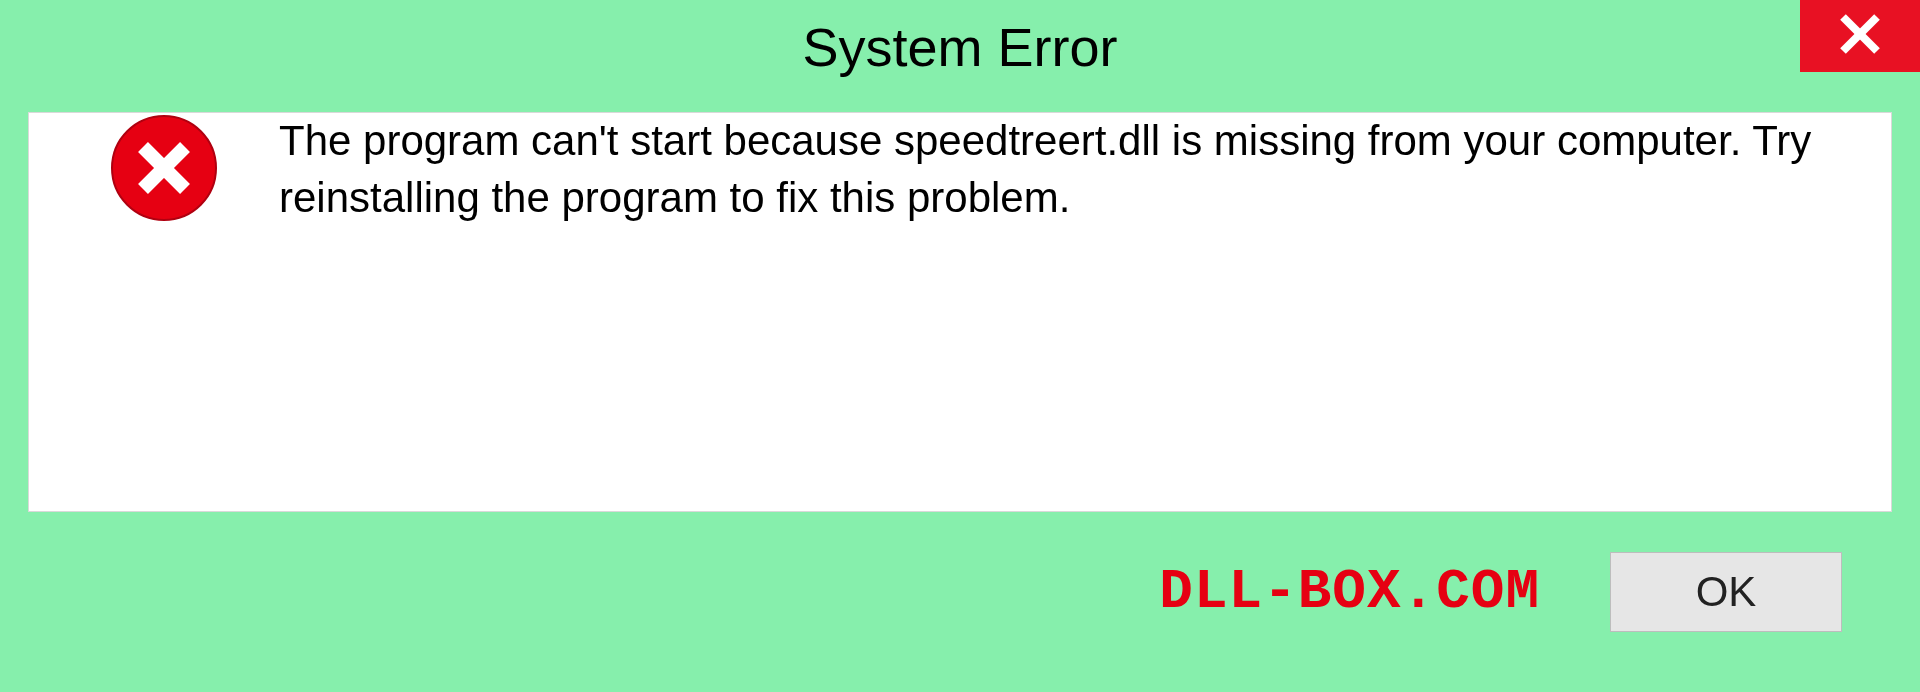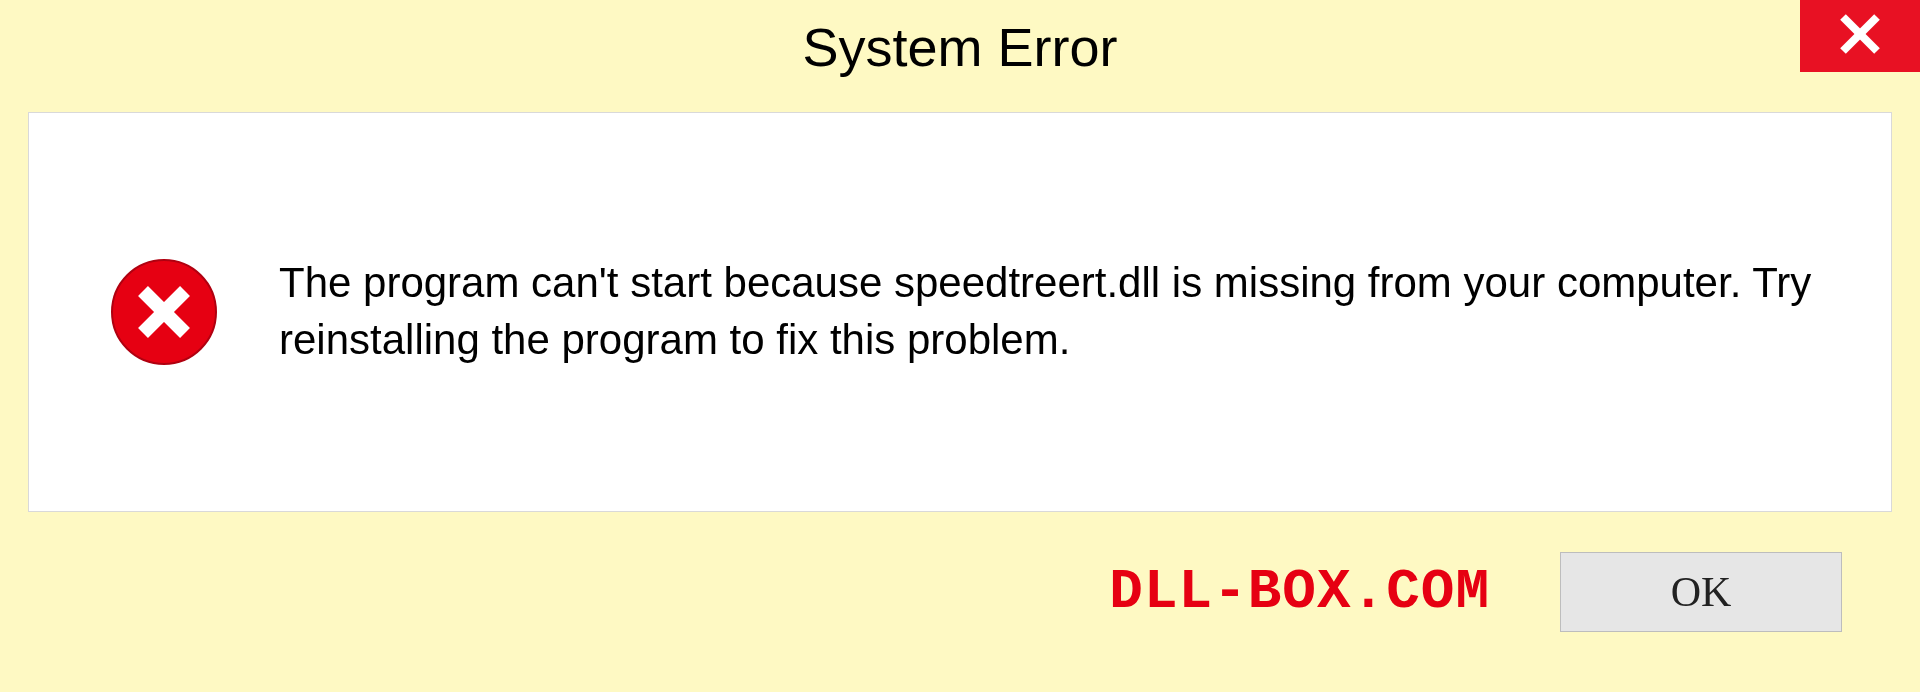--- a/index.html
+++ b/index.html
@@ -10,21 +10,21 @@
     body {
       width: 1920px;
       height: 692px;
       font-family: "Segoe UI", Tahoma, Geneva, Verdana, sans-serif;
       background: #f5f5f5;
       overflow: hidden;
     }
     .dialog {
       width: 100%;
       height: 100%;
-      background: #fef9c3;
+      background: #86efac;
       position: relative;
     }
     .titlebar {
       display: flex;
       align-items: flex-start;
       justify-content: center;
       position: relative;
       height: 100px;
       padding-top: 16px;
     }
@@ -48,21 +48,20 @@
     .close-button svg {
       width: 46px;
       height: 46px;
     }
     .content-area {
       margin: 12px 28px 0 28px;
       background: #ffffff;
       border: 1px solid #d9d9d9;
       height: 400px;
       display: flex;
-      align-items: center;
       padding-left: 80px;
       padding-right: 60px;
       gap: 60px;
     }
     .error-icon {
       flex-shrink: 0;
       width: 110px;
       height: 110px;
     }
     .error-icon svg {
@@ -86,31 +85,31 @@
       position: relative;
     }
     .watermark {
       font-size: 56px;
       font-weight: 900;
       color: #e60012;
       letter-spacing: 1px;
       font-family: Liberation Mono, monospace;
     }
     .ok-button {
-      width: 282px;
+      width: 232px;
       height: 80px;
       border: 1px solid #bdbdbd;
       background: #e6e6e6;
       font-size: 42px;
       color: #222;
       display: flex;
       align-items: center;
       justify-content: center;
       cursor: pointer;
-      font-family: Liberation Serif, serif;
+      font-family: Liberation Sans, sans-serif;
     }
   </style>
 </head>
 <body>
 
 <div class="dialog">
   <div class="titlebar">
     <span class="title-text">System Error</span>
     <div class="close-button">
       <span>

